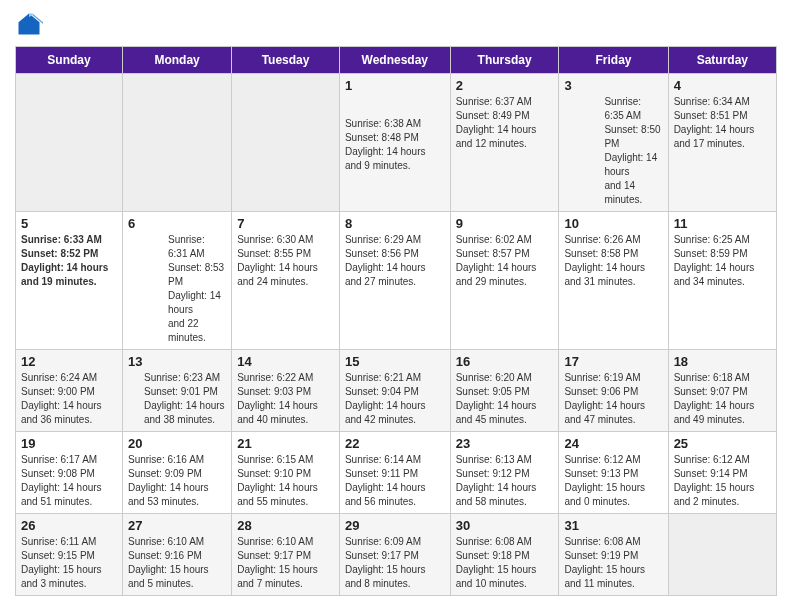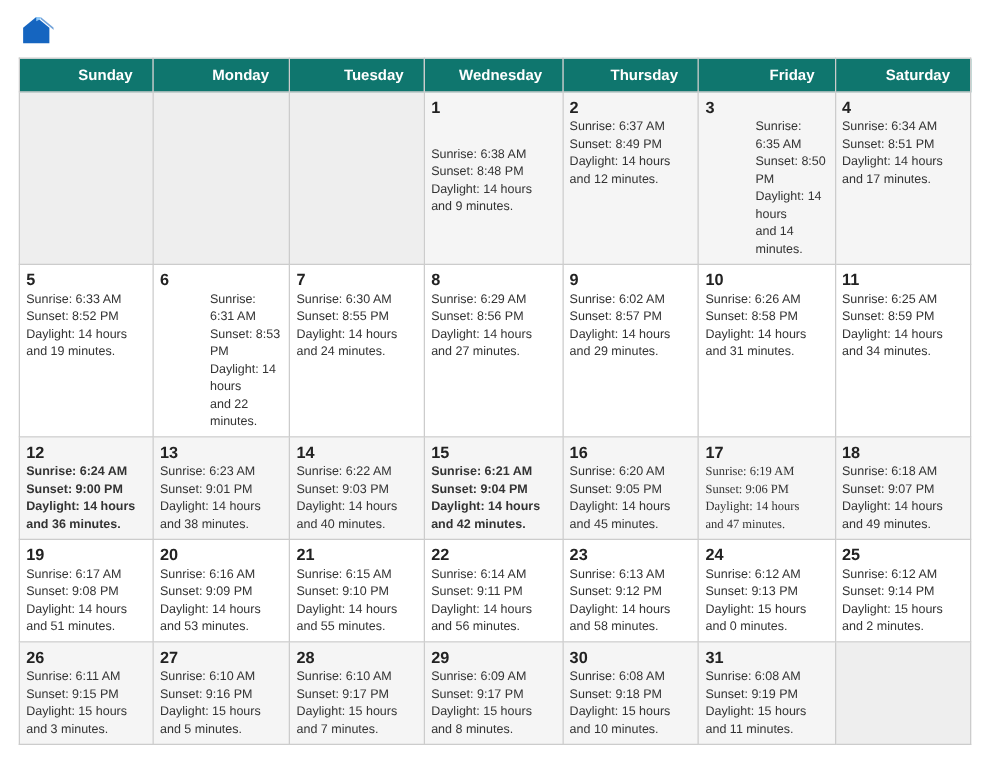--- a/index.html
+++ b/index.html
@@ -46,27 +46,27 @@
     .location {
       font-size: 14px;
       color: #555;
     }
     .calendar {
       width: 100%;
       border-collapse: collapse;
       border: 1px solid #ccc;
     }
     .calendar th {
-      background-color: #0f766e;
+      background-color: #4c1d95;
       color: #fff;
       font-size: 12px;
       font-weight: bold;
       padding: 6px 16px;
       border: 1px solid #ccc;
-      text-align: right;
+      text-align: center;
     }
     .calendar td {
       vertical-align: top;
       border: 1px solid #ccc;
       padding: 4px 5px;
       width: 113px;
       min-height: 70px;
       font-size: 10px;
       color: #333;
       background: #fff;
@@ -156,21 +156,21 @@
             <div class="day-number">4</div>
             <div class="day-info" style="white-space: pre-line;">Sunrise: 6:34 AM
 Sunset: 8:51 PM
 Daylight: 14 hours
 and 17 minutes.</div>
           </td>
         </tr>
         <tr>
           <td>
             <div class="day-number">5</div>
-            <div class="day-info" style="white-space: pre-line;">Sunrise: 6:33 AM
+            <div class="day-info" style="white-space: pre-line; font-weight: bold;">Sunrise: 6:33 AM
 Sunset: 8:52 PM
 Daylight: 14 hours
 and 19 minutes.</div>
           </td>
           <td>
             <div class="day-number">6</div>
             <div class="day-info" style="white-space: pre-line; margin-left: 40px;">Sunrise: 6:31 AM
 Sunset: 8:53 PM
 Daylight: 14 hours
 and 22 minutes.</div>
@@ -207,56 +207,56 @@
             <div class="day-number">11</div>
             <div class="day-info" style="white-space: pre-line;">Sunrise: 6:25 AM
 Sunset: 8:59 PM
 Daylight: 14 hours
 and 34 minutes.</div>
           </td>
         </tr>
         <tr class="row-shade">
           <td>
             <div class="day-number">12</div>
-            <div class="day-info" style="white-space: pre-line; font-weight: bold;">Sunrise: 6:24 AM
+            <div class="day-info" style="white-space: pre-line;">Sunrise: 6:24 AM
 Sunset: 9:00 PM
 Daylight: 14 hours
 and 36 minutes.</div>
           </td>
           <td>
             <div class="day-number">13</div>
-            <div class="day-info" style="white-space: pre-line;">Sunrise: 6:23 AM
+            <div class="day-info" style="white-space: pre-line; margin-left: 16px;">Sunrise: 6:23 AM
 Sunset: 9:01 PM
 Daylight: 14 hours
 and 38 minutes.</div>
           </td>
           <td>
             <div class="day-number">14</div>
             <div class="day-info" style="white-space: pre-line;">Sunrise: 6:22 AM
 Sunset: 9:03 PM
 Daylight: 14 hours
 and 40 minutes.</div>
           </td>
           <td>
             <div class="day-number">15</div>
-            <div class="day-info" style="white-space: pre-line; font-weight: bold;">Sunrise: 6:21 AM
+            <div class="day-info" style="white-space: pre-line;">Sunrise: 6:21 AM
 Sunset: 9:04 PM
 Daylight: 14 hours
 and 42 minutes.</div>
           </td>
           <td>
             <div class="day-number">16</div>
             <div class="day-info" style="white-space: pre-line;">Sunrise: 6:20 AM
 Sunset: 9:05 PM
 Daylight: 14 hours
 and 45 minutes.</div>
           </td>
           <td>
             <div class="day-number">17</div>
-            <div class="day-info" style="white-space: pre-line; font-family: Liberation Serif, serif;">Sunrise: 6:19 AM
+            <div class="day-info" style="white-space: pre-line;">Sunrise: 6:19 AM
 Sunset: 9:06 PM
 Daylight: 14 hours
 and 47 minutes.</div>
           </td>
           <td>
             <div class="day-number">18</div>
             <div class="day-info" style="white-space: pre-line;">Sunrise: 6:18 AM
 Sunset: 9:07 PM
 Daylight: 14 hours
 and 49 minutes.</div>

